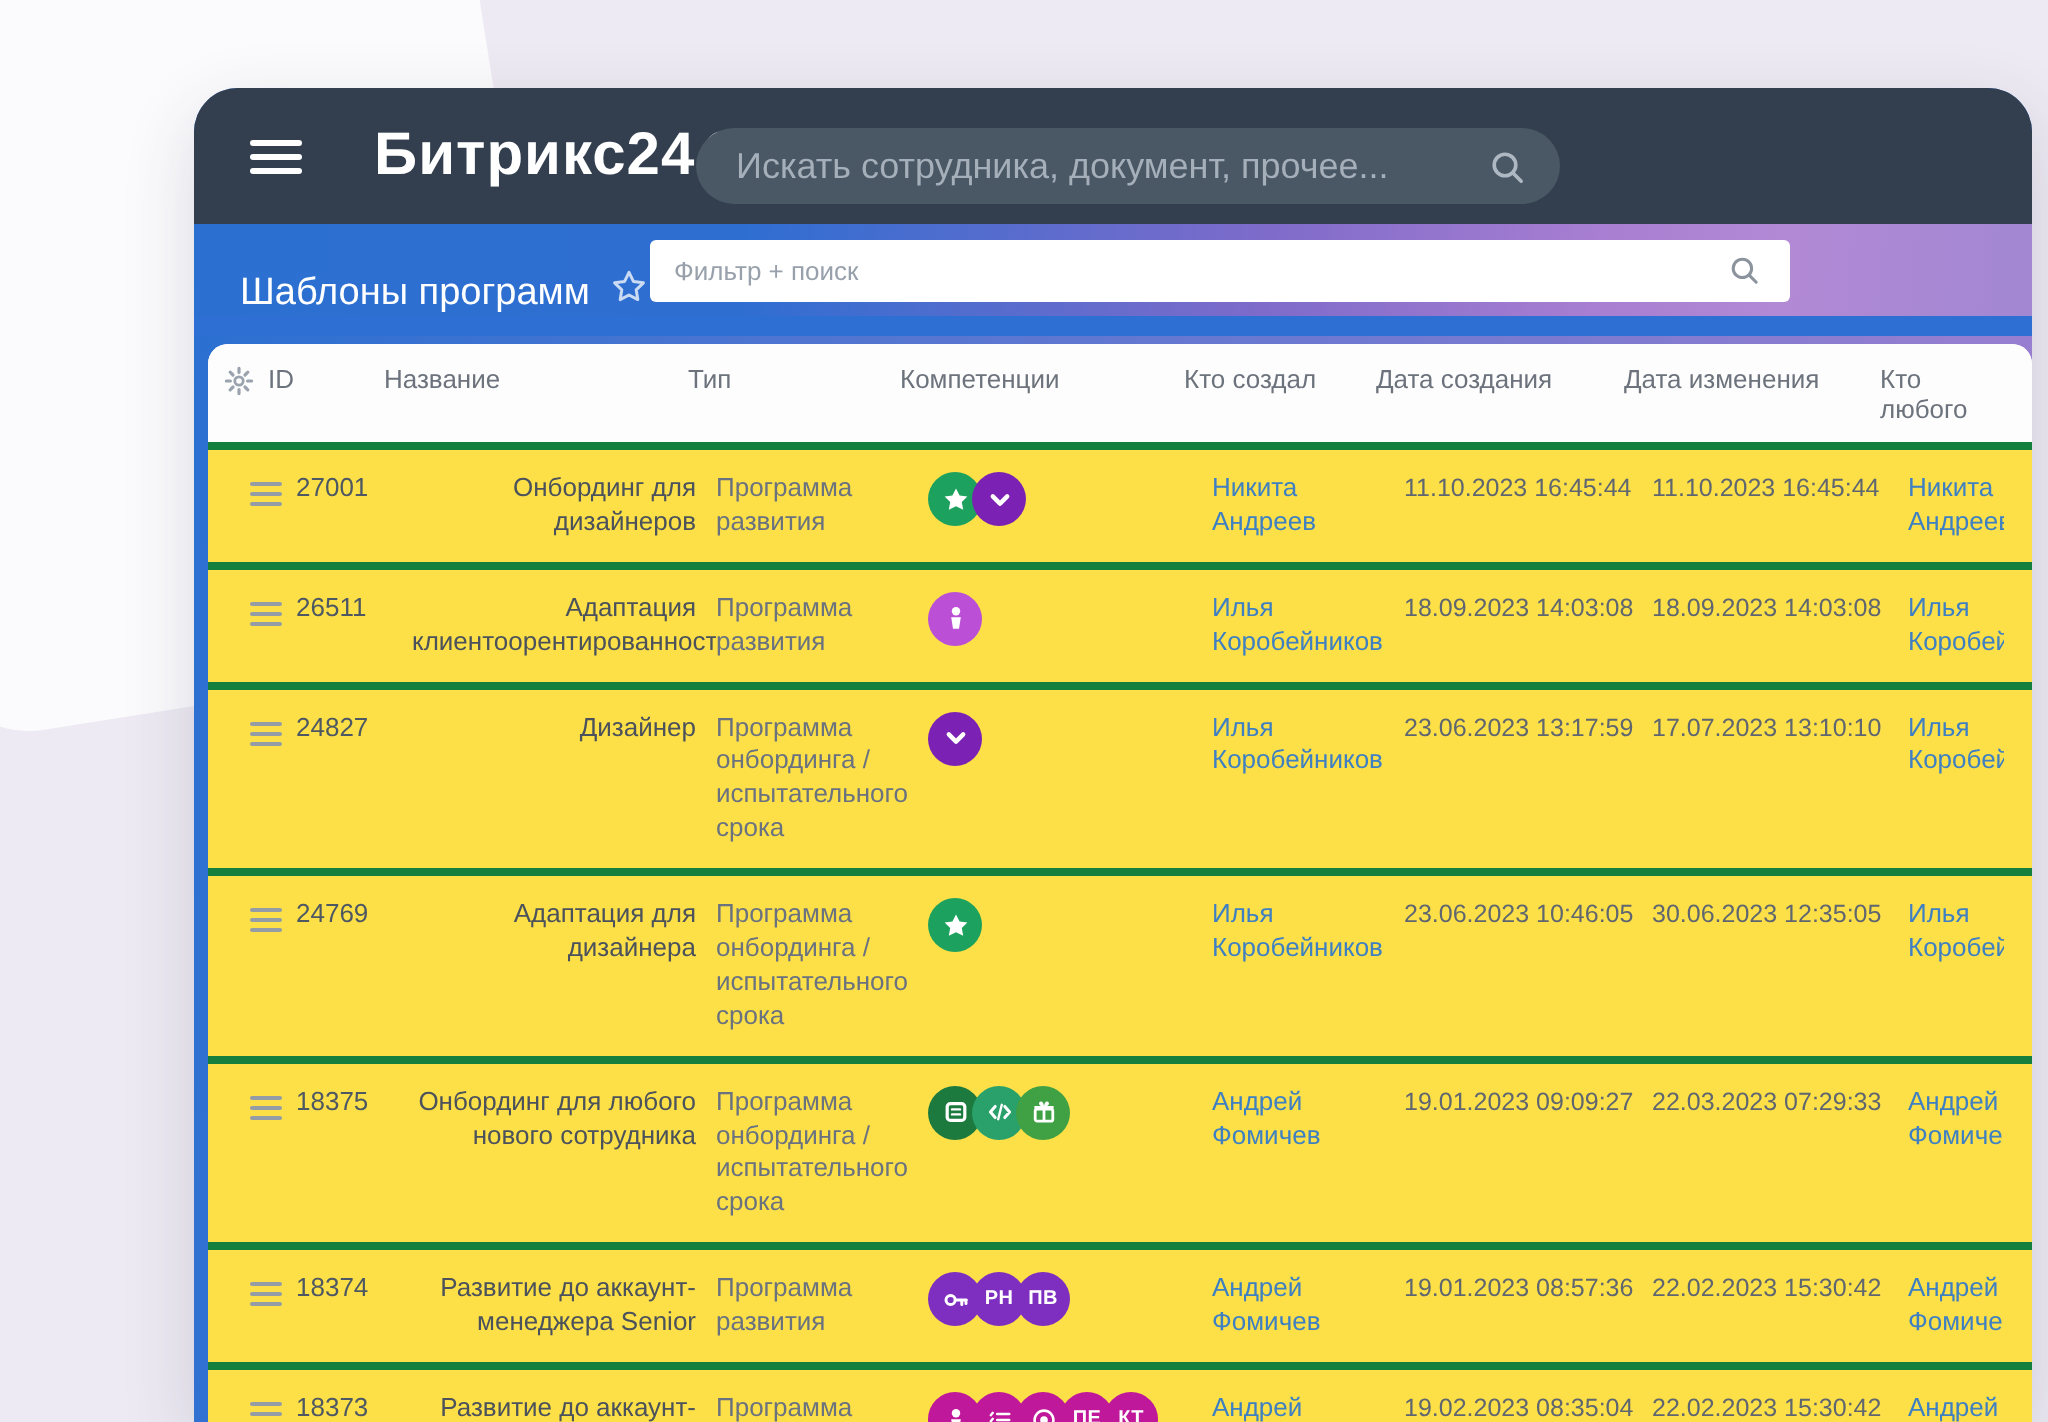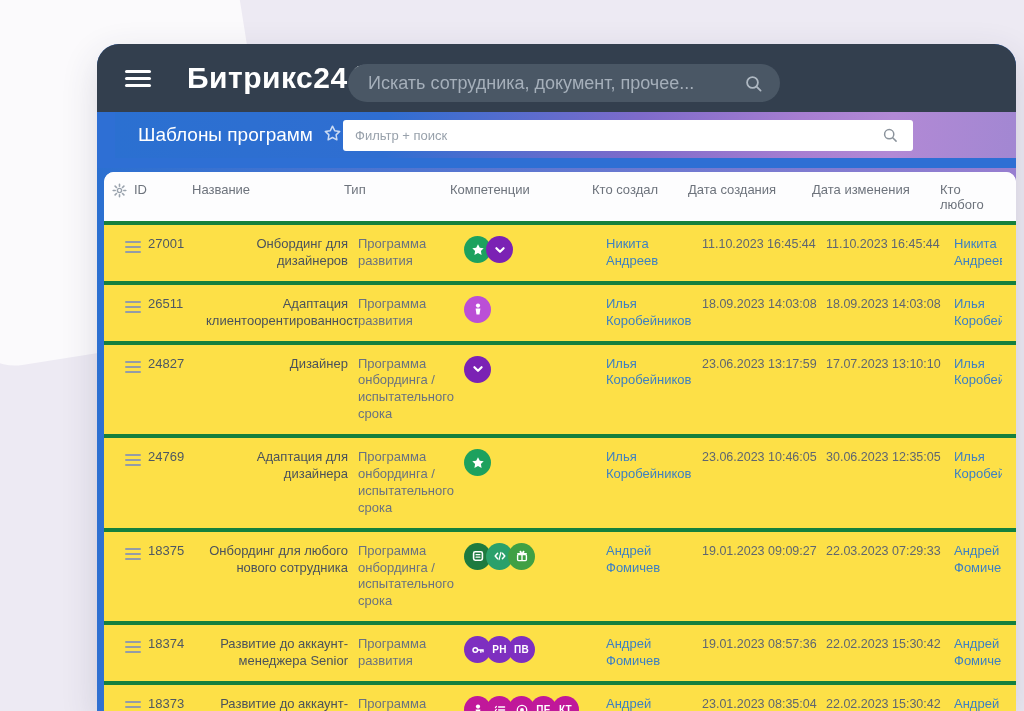--- a/index.html
+++ b/index.html
@@ -20,22 +20,22 @@
   .logo-wrap { display:flex; align-items:flex-start; margin-left:36px; }
   .logo { color:#fff; font-size:30px; font-weight:bold; letter-spacing:.5px; }
   .clock-icon { margin:4px 0 0 4px; }
   .top-search { position:absolute; left:251px; top:20px; width:432px; height:38px;
                 background:#4a5765; border:none; border-radius:19px; color:#cfd6dd;
                 font-size:18px; padding:0 46px 0 20px; font-family:inherit; outline:none; }
   .top-search::placeholder { color:#a5afba; }
   .top-search-icon { position:absolute; left:648px; top:31px; }
 
   
-  .toolbar { height:46px; display:flex; align-items:center; position:relative;
-             background:linear-gradient(95deg,#2b70d1 0%,#2f6ed1 30%,#7e6bca 58%,#a77ed1 76%,#b289d5 86%,#a287d2 100%);margin-left:18px; }
+  .toolbar { height:46px; display:flex; align-items:flex-end; position:relative;
+             background:linear-gradient(95deg,#2b70d1 0%,#2f6ed1 30%,#7e6bca 58%,#a77ed1 76%,#b289d5 86%,#a287d2 100%); }
   .page-title { color:#fff; font-size:19px; font-weight:400; margin-left:23px; white-space:nowrap; }
   .fav-star { margin-left:10px; opacity:.75; cursor:pointer; }
   .filter-input { position:absolute; left:228px; top:8px; width:570px; height:31px;
                   border:none; border-radius:3px; background:#fff; font-size:13px; color:#444;
                   padding:0 32px 0 12px; font-family:inherit; outline:none; }
   .filter-input::placeholder { color:#98a1ab; }
   .filter-search-icon { position:absolute; left:768px; top:16px; }
 
   
   .content { position:absolute; left:0; right:0; top:124px; bottom:0;
@@ -321,20 +321,20 @@
               <span class="badge" style="background: rgb(192, 24, 154);">
                 <svg width="14" height="14" viewBox="0 0 14 14">
                   <circle cx="7" cy="7" r="4.7" fill="none" stroke="#fff" stroke-width="1.3"></circle>
                   <circle cx="7" cy="7" r="1.9" fill="#fff"></circle>
                 </svg>
               </span>
               <span class="badge" style="background: rgb(192, 24, 154);">ПЕ</span>
               <span class="badge" style="background: rgb(192, 24, 154);">КТ</span>
             </div>
             <div class="cell c-link">Андрей Фомичев</div>
-            <div class="cell c-date">23.01.2023 08:35:04</div>
+            <div class="cell c-date">19.02.2023 08:35:04</div>
             <div class="cell c-date">22.02.2023 15:30:42</div>
             <div class="cell c-link">Андрей Фомичев</div>
           </div>
         </div>
     </div>
   </div>
 </div>
 
 </body></html>

